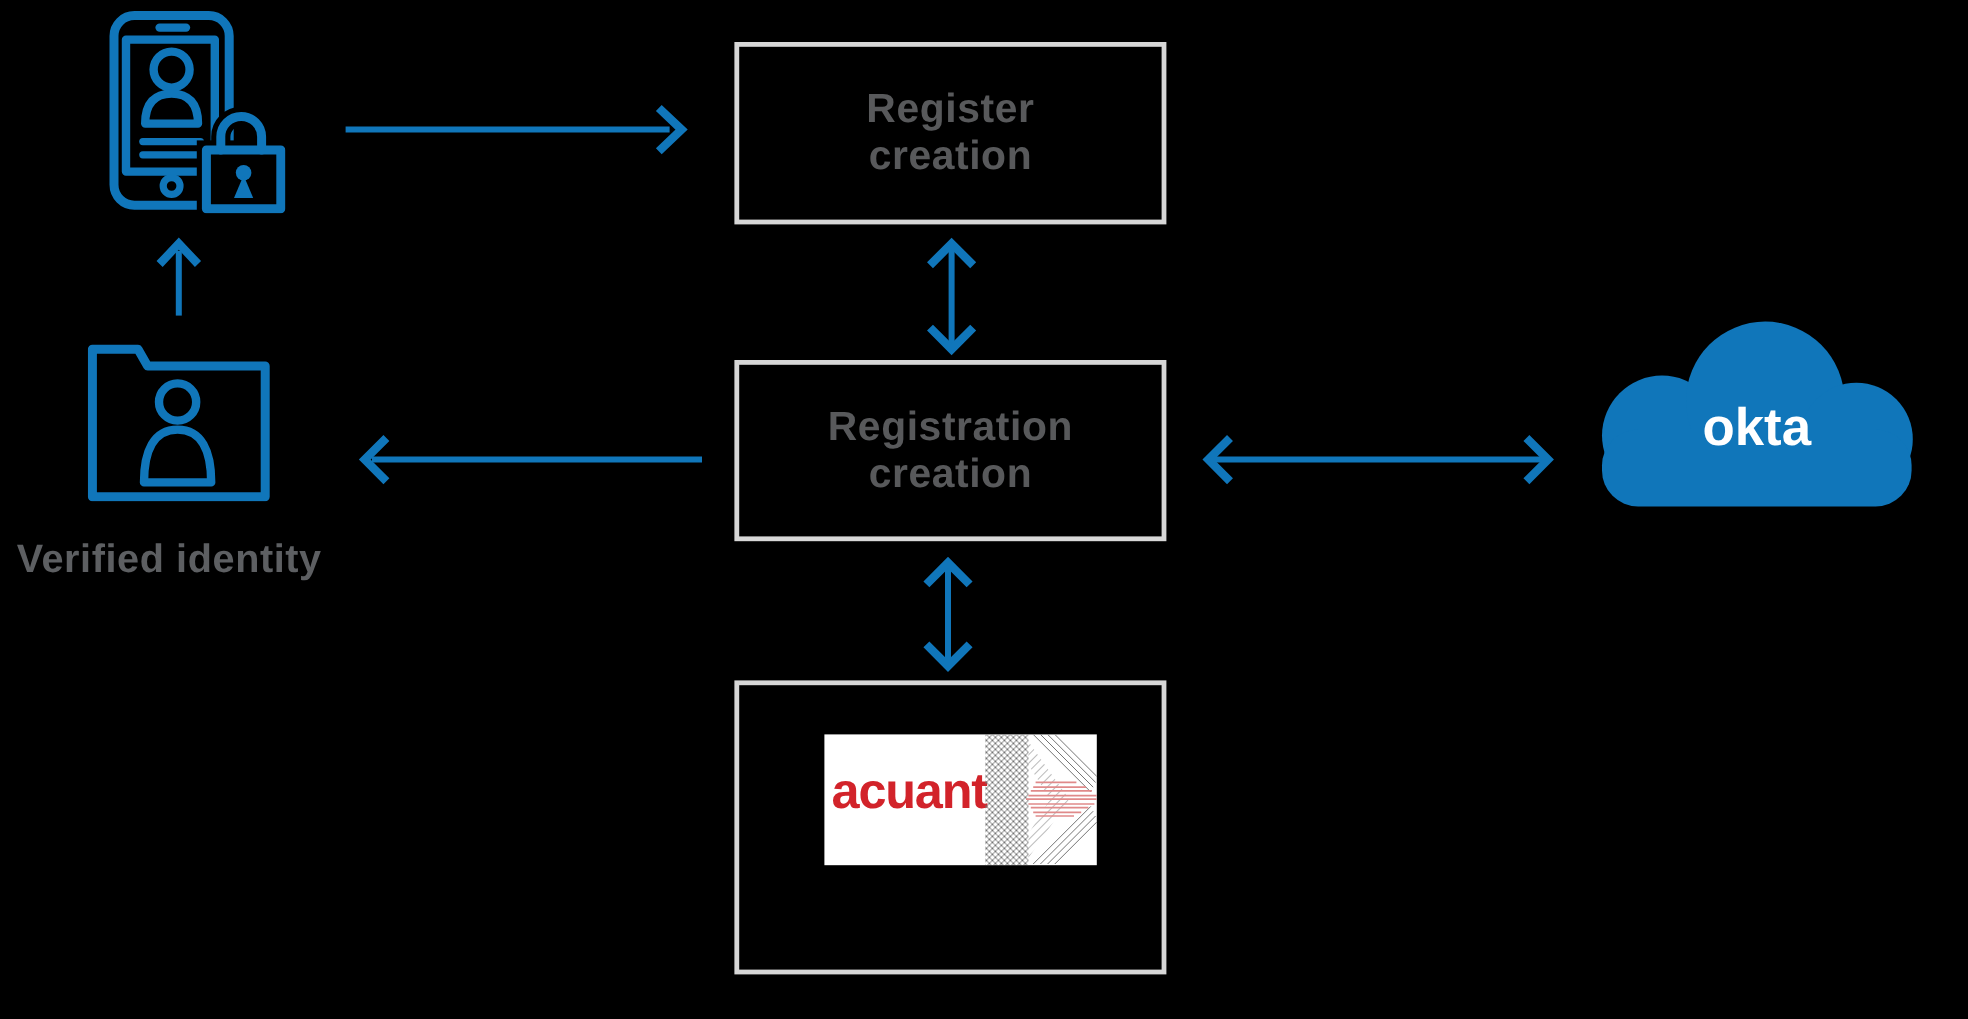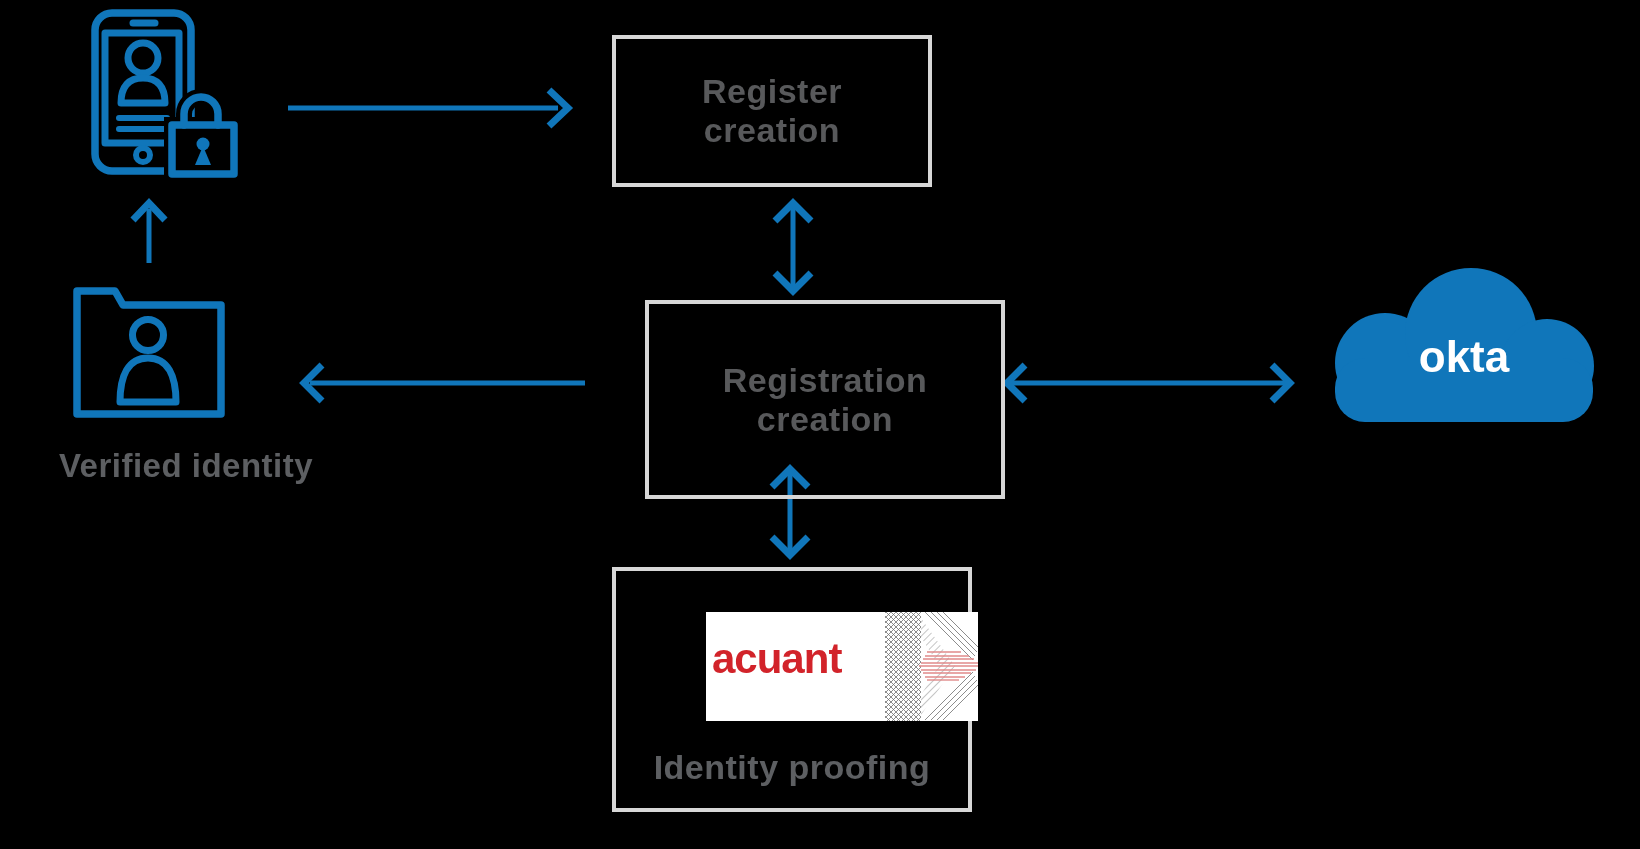--- a/index.html
+++ b/index.html
@@ -50,23 +50,22 @@
   
   .okta-cloud-fill{fill:var(--blue);}
   .okta-word{
     position:absolute;left:1325px;top:264px;width:278px;height:160px;
     display:flex;align-items:center;justify-content:center;box-sizing:border-box;
     padding-top:26px;color:var(--okta-text);font-weight:700;font-size:44px;letter-spacing:0px;
   }
 
   
   .acuant-plate{
-    position:absolute;left:90px;top:41px;width:227px;height:109px;
+    position:absolute;left:71px;top:41px;width:227px;height:109px;
     background:var(--acuant-bg);
-    padding-left:45px;
   }
   .acuant-word{
     position:absolute;left:6px;top:26px;color:var(--acuant-red);
     font-weight:700;font-size:42px;letter-spacing:-1px;line-height:1;
   }
   .acuant-mark{position:absolute;right:0;top:0;}
   .hatchline{stroke:var(--hatch-gray);stroke-width:0.8;}
   .redline{stroke:var(--acuant-red-light);stroke-width:1.4;}
 
   .proof-label{
@@ -134,30 +133,30 @@
       <polygon class="ico-fill" points="115,140 107,159 123,159"></polygon>
     </g>
   </svg>
 
   <svg class="abs" style="left:73px;top:286px;" width="152" height="132" viewBox="0 0 152 132">
     <path class="ico ico-thick" d="M4,5 L42,5 L50,19 L148,19 L148,128 L4,128 Z"></path>
     <circle class="ico" cx="75" cy="49" r="15.5"></circle>
     <path class="ico" d="M47,116 C47,90 55,72 75,72 C95,72 103,90 103,116 Z"></path>
   </svg>
 
-  <div class="ext-label" style="left:0px;top:447px;width:282px;margin-left:45px;">Verified identity</div>
-
-  <div class="node-box" style="left:612px;top:35px;width:320px;height:152px;">
+  <div class="ext-label" style="left:0px;top:447px;width:282px;">Verified identity</div>
+
+  <div class="node-box" style="left:612px;top:35px;width:360px;height:152px;">
     <div class="box-label">
       <span>Register</span><br>
       <span>creation</span>
     </div>
   </div>
 
-  <div class="node-box" style="left:612px;top:300px;width:360px;height:199px;margin-left:33px;">
+  <div class="node-box" style="left:612px;top:300px;width:360px;height:151px;">
     <div class="box-label">
       <span>Registration</span><br>
       <span>creation</span>
     </div>
   </div>
 
   <div class="node-box" style="left:612px;top:567px;width:360px;height:245px;">
     <div class="acuant-plate">
       <div class="acuant-word">acuant</div>
       <svg class="acuant-mark" width="97" height="109" viewBox="0 0 97 109">
@@ -187,21 +186,20 @@
           <line class="redline" x1="42" y1="47" x2="93" y2="47"></line>
           <line class="redline" x1="40" y1="51" x2="97" y2="51"></line>
           <line class="redline" x1="38" y1="54" x2="97" y2="54"></line>
           <line class="redline" x1="40" y1="58" x2="95" y2="58"></line>
           <line class="redline" x1="42" y1="61" x2="90" y2="61"></line>
           <line class="redline" x1="44" y1="65" x2="84" y2="65"></line>
           <line class="redline" x1="46" y1="68" x2="78" y2="68"></line>
         </g>
       </svg>
     </div>
-    <div class="proof-label">Identity proofing</div>
   </div>
 
   <svg class="abs" style="left:1325px;top:264px;" width="278" height="160" viewBox="0 0 278 160">
     <g class="okta-cloud-fill">
       <circle cx="60" cy="99" r="50"></circle>
       <circle cx="146" cy="70" r="66"></circle>
       <circle cx="222" cy="102" r="47"></circle>
       <rect x="10" y="94" width="258" height="64" rx="30"></rect>
     </g>
   </svg>

